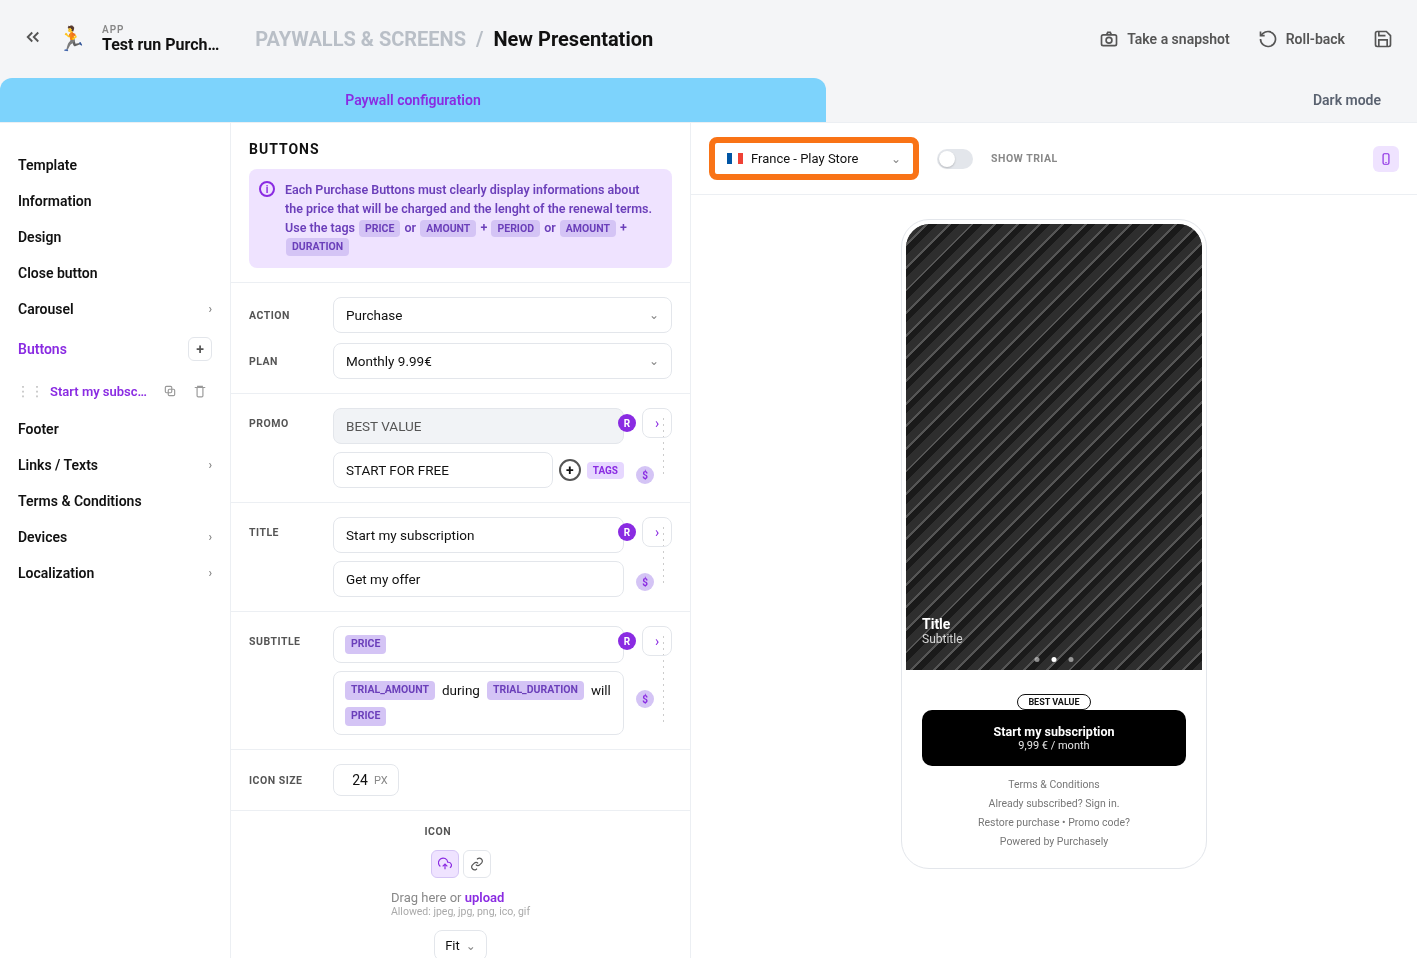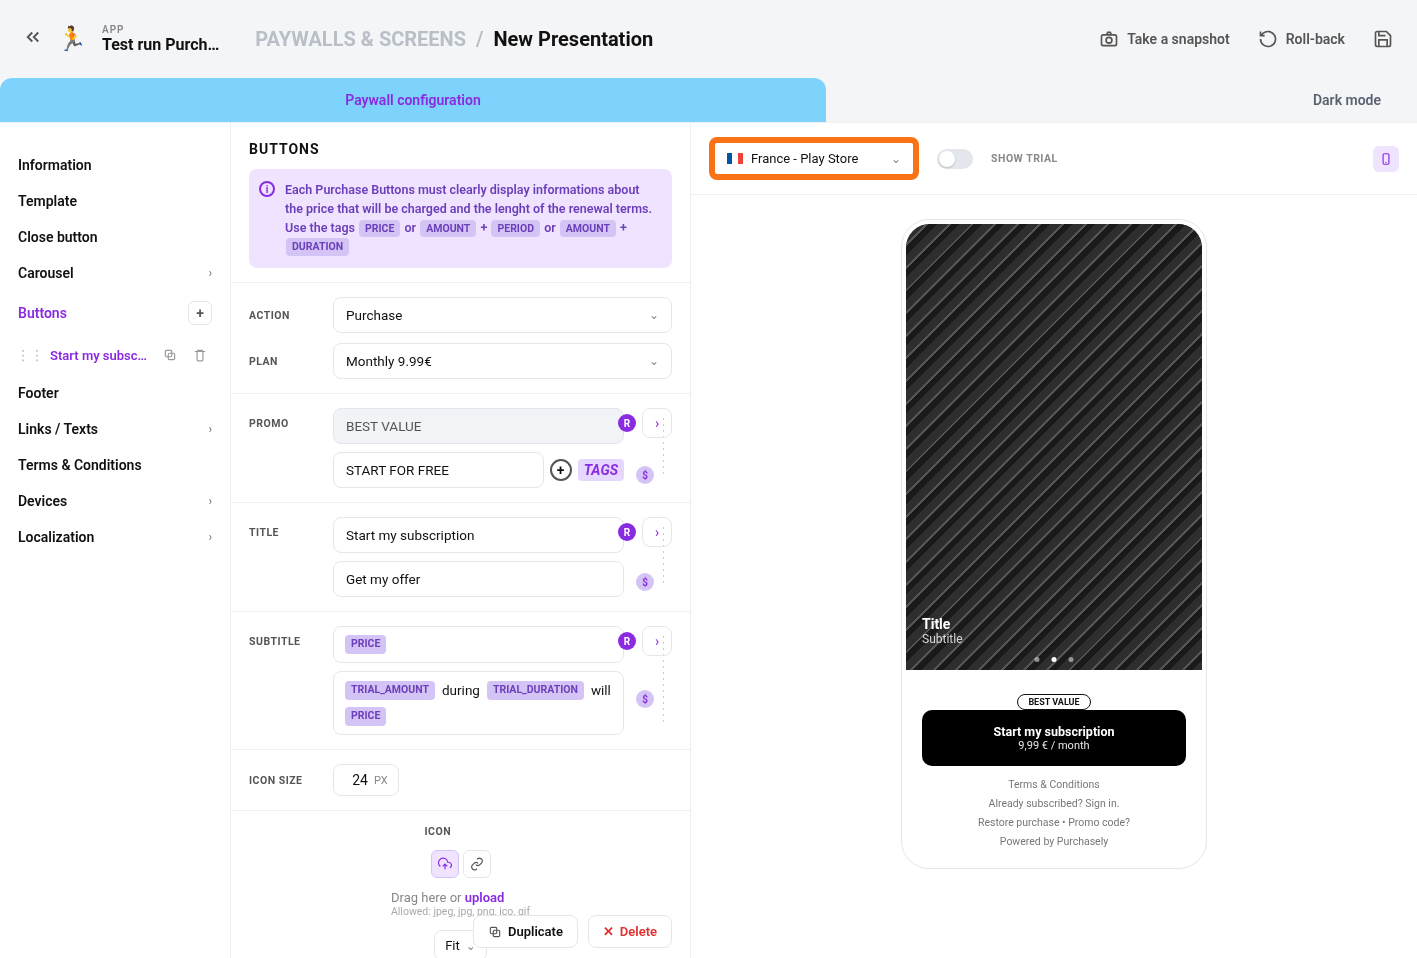--- a/index.html
+++ b/index.html
@@ -53,21 +53,21 @@
 .input.readonly { background: #f1f3f6; color: #555; }
 .select .chev { color: #888; }
 .side-badge { width: 18px; height: 18px; border-radius: 50%; display: flex; align-items: center; justify-content: center; font-size: 10px; font-weight: 700; color: #fff; }
 .side-badge.r { background: #8a2be2; }
 .side-badge.s { background: #d4c4f5; color: #8a2be2; }
 .expand-sq { width: 30px; height: 30px; border: 1px solid #e3e6eb; border-radius: 8px; display: flex; align-items: center; justify-content: center; cursor: pointer; }
 .expand-sq .chev-r { color: #8a2be2; }
 .connector-line { position: absolute; width: 1px; background: repeating-linear-gradient(to bottom, #ccc 0, #ccc 2px, transparent 2px, transparent 6px); top: 24px; bottom: 24px; right: 26px; }
 
 .tag-input { border: 1px solid #e3e6eb; border-radius: 8px; padding: 8px 10px; font-size: 13.5px; background: #fff; display: flex; flex-wrap: wrap; align-items: center; gap: 6px; line-height: 1.6; }
-.tags-btn { background: #e6d7ff; color: #8a2be2; font-size: 14px; font-weight: 700; padding: 3px 6px; border-radius: 4px; cursor: pointer; font-style: italic; }
+.tags-btn { background: #e6d7ff; color: #8a2be2; font-size: 10px; font-weight: 700; padding: 3px 6px; border-radius: 4px; cursor: pointer; }
 .plus-circle { width: 22px; height: 22px; border: 2px solid #555; border-radius: 50%; display: flex; align-items: center; justify-content: center; font-size: 14px; font-weight: 700; cursor: pointer; }
 
 .upload-row { display: flex; align-items: center; gap: 12px; }
 .upload-btns { display: flex; gap: 4px; }
 .upload-btn { width: 28px; height: 28px; border: 1px solid #e3e6eb; border-radius: 6px; display: flex; align-items: center; justify-content: center; }
 .upload-btn.primary { background: #efe3ff; border-color: #d4c4f5; color: #8a2be2; }
 .drag-text { font-size: 13px; color: #888; }
 .drag-text .upload-word { color: #8a2be2; font-weight: 600; }
 .drag-sub { font-size: 10.5px; color: #aaa; }
 .fit-select { border: 1px solid #e3e6eb; border-radius: 8px; padding: 7px 10px; font-size: 13px; display: flex; align-items: center; gap: 6px; }
@@ -161,24 +161,27 @@
   </div>
   <div class="tabs-right">
     <span>Dark mode</span>
   </div>
 </div>
 
 <div class="main">
 
   <div class="sidebar">
     <div class="side-item">
+        <span>Template</span>
+      </div>
+    <div class="side-item">
         <span>Information</span>
       </div>
     <div class="side-item">
-        <span>Template</span>
+        <span>Design</span>
       </div>
     <div class="side-item">
         <span>Close button</span>
       </div>
     <div class="side-item">
         <span>Carousel</span>
         <span class="chev">›</span>
       </div>
     <div class="side-item active">
         <span>Buttons</span>
@@ -371,33 +374,20 @@
       </div>
       <div class="img-preview">
         <svg width="18" height="18" viewBox="0 0 24 24" fill="none" stroke="#aaa" stroke-width="2">
             <rect x="3" y="3" width="18" height="18" rx="2"></rect>
             <circle cx="8.5" cy="8.5" r="1.5"></circle>
             <path d="M21 15l-5-5L5 21"></path>
           </svg>
       </div>
     </div>
 
-    <div class="footer-actions">
-      <div class="ghost-btn">
-        <svg width="14" height="14" viewBox="0 0 24 24" fill="none" stroke="#555" stroke-width="2">
-            <rect x="9" y="9" width="11" height="11" rx="2"></rect>
-            <rect x="4" y="4" width="11" height="11" rx="2"></rect>
-          </svg>
-        <span>Duplicate</span>
-      </div>
-      <div class="ghost-btn danger">
-        <span style="font-weight:700;">✕</span>
-        <span>Delete</span>
-      </div>
-    </div>
   </div>
 
   <div class="preview-col">
     <div class="preview-toolbar">
       <div class="locale-select">
         <span style="display:flex; align-items:center; gap:8px;">
           <span class="flag"></span>
           <span>France - Play Store</span>
         </span>
         <span class="chev">⌄</span>

